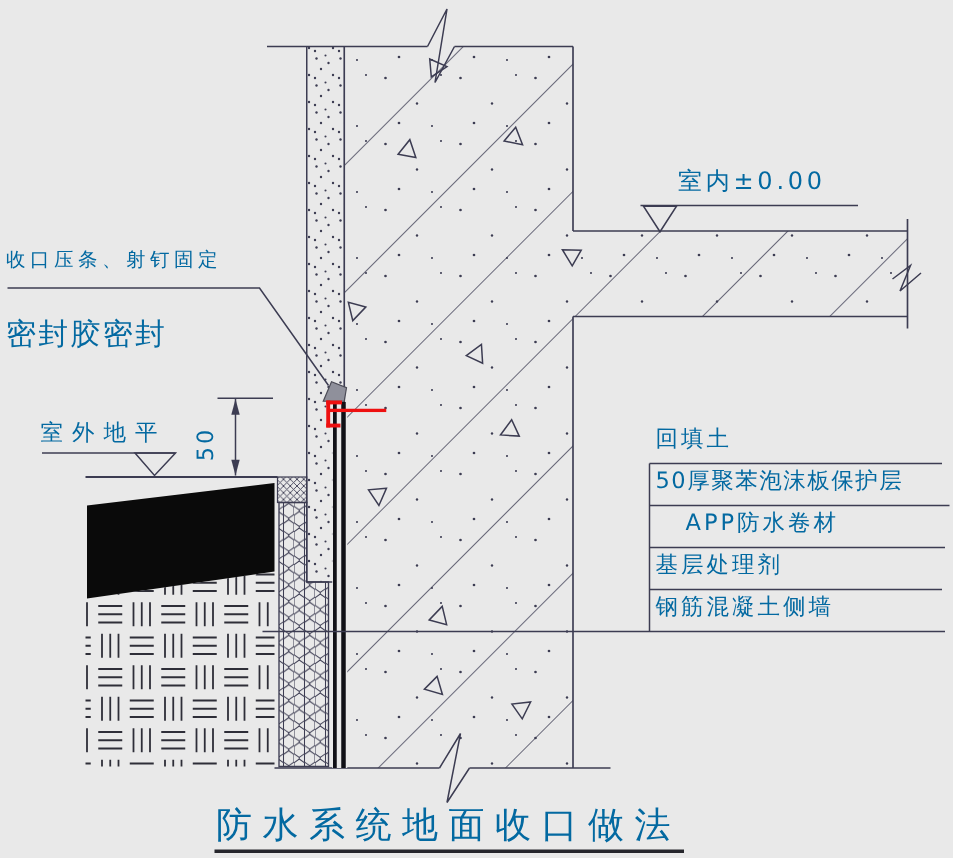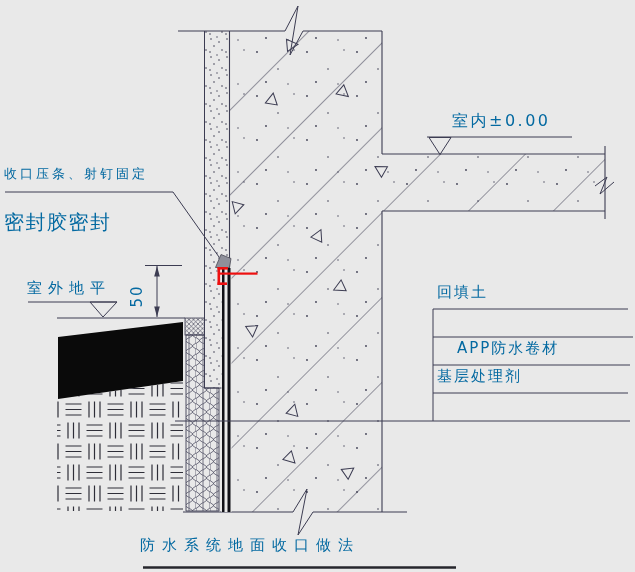--- a/index.html
+++ b/index.html
@@ -9,21 +9,21 @@
   .txt{position:absolute;white-space:nowrap;color:#0369a1;line-height:1.15;}
   .t-term1{left:4px;top:167px;font-size:13px;letter-spacing:3px;}
   .t-term2{left:4px;top:199px;font-size:20px;letter-spacing:1.5px;margin-top:12px;}
   .t-outdoor{left:27px;top:280px;font-size:15px;letter-spacing:6px;}
   .t-dim{left:116px;top:274px;width:44px;height:44px;display:flex;align-items:center;justify-content:center;
          transform:rotate(-90deg);font-size:15px;letter-spacing:2px;}
   .t-indoor{left:452px;top:112px;font-size:16px;letter-spacing:2.5px;}
   .t-layer{left:437px;font-size:15px;letter-spacing:2px;text-align:center;}
   .t-layer0{top:284px;}.t-layer1{top:312px;letter-spacing:1px;}.t-layer2{top:340px;margin-left:20px;}
   .t-layer3{top:368px;}.t-layer4{top:396px;}
-  .t-title{left:140px;top:537px;width:318px;font-size:15px;letter-spacing:7px;}
+  .t-title{left:140px;top:537px;width:318px;text-align:center;font-size:24px;letter-spacing:7px;}
 </style>
 </head>
 <body>
 
 <div id="canvas">
 
 <svg width="635" height="572" viewBox="0 0 635 572">
   <defs>
     <pattern id="hatch" width="60" height="60" patternUnits="userSpaceOnUse" patternTransform="rotate(-45)">
       <line x1="0" y1="0" x2="60" y2="0" stroke="#3c3c52" stroke-width="1"></line>
@@ -160,18 +160,20 @@
   <path d="M143,567.5 H456" stroke="#26262c" stroke-width="2.4" fill="none"></path>
 </svg>
 
 <div class="txt t-term1">收口压条、射钉固定</div>
 <div class="txt t-term2">密封胶密封</div>
 <div class="txt t-outdoor">室外地平</div>
 <div class="txt t-dim">50</div>
 <div class="txt t-indoor">室内±0.00</div>
 
 <div class="txt t-layer t-layer0">回填土</div>
+<div class="txt t-layer t-layer1">50厚聚苯泡沫板保护层</div>
 <div class="txt t-layer t-layer2">APP防水卷材</div>
 <div class="txt t-layer t-layer3">基层处理剂</div>
+<div class="txt t-layer t-layer4">钢筋混凝土侧墙</div>
 
 <div class="txt t-title">防水系统地面收口做法</div>
 
 </div>
 
 </body></html>

